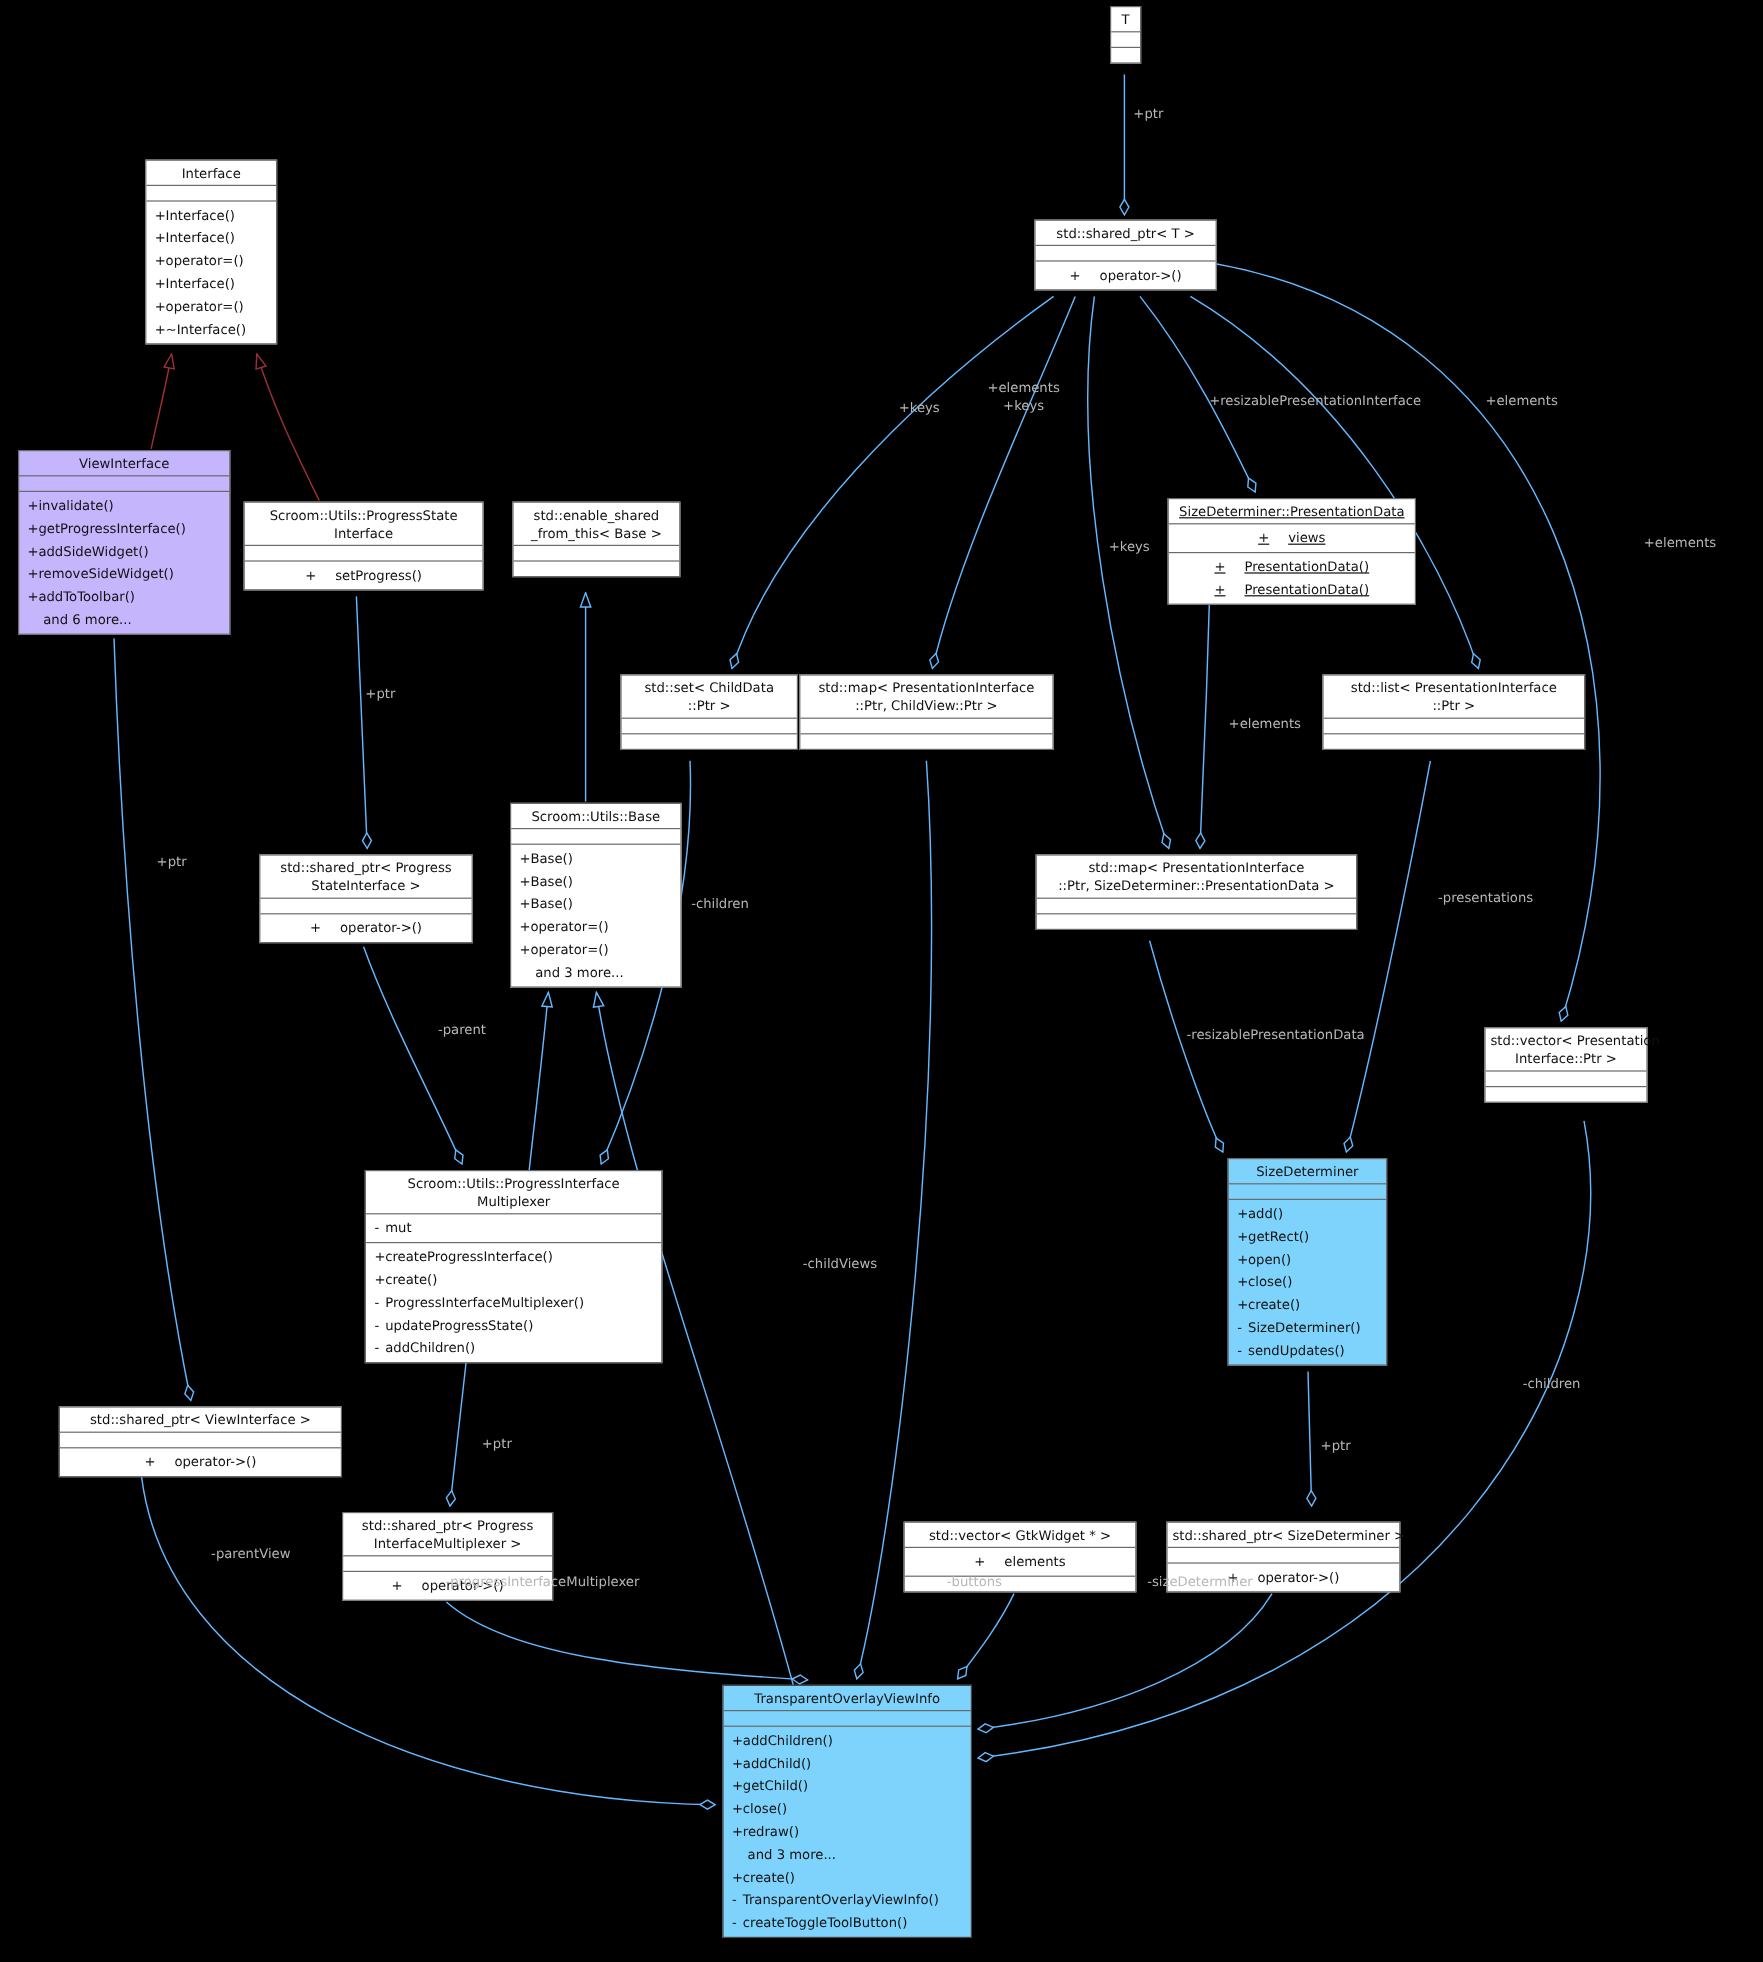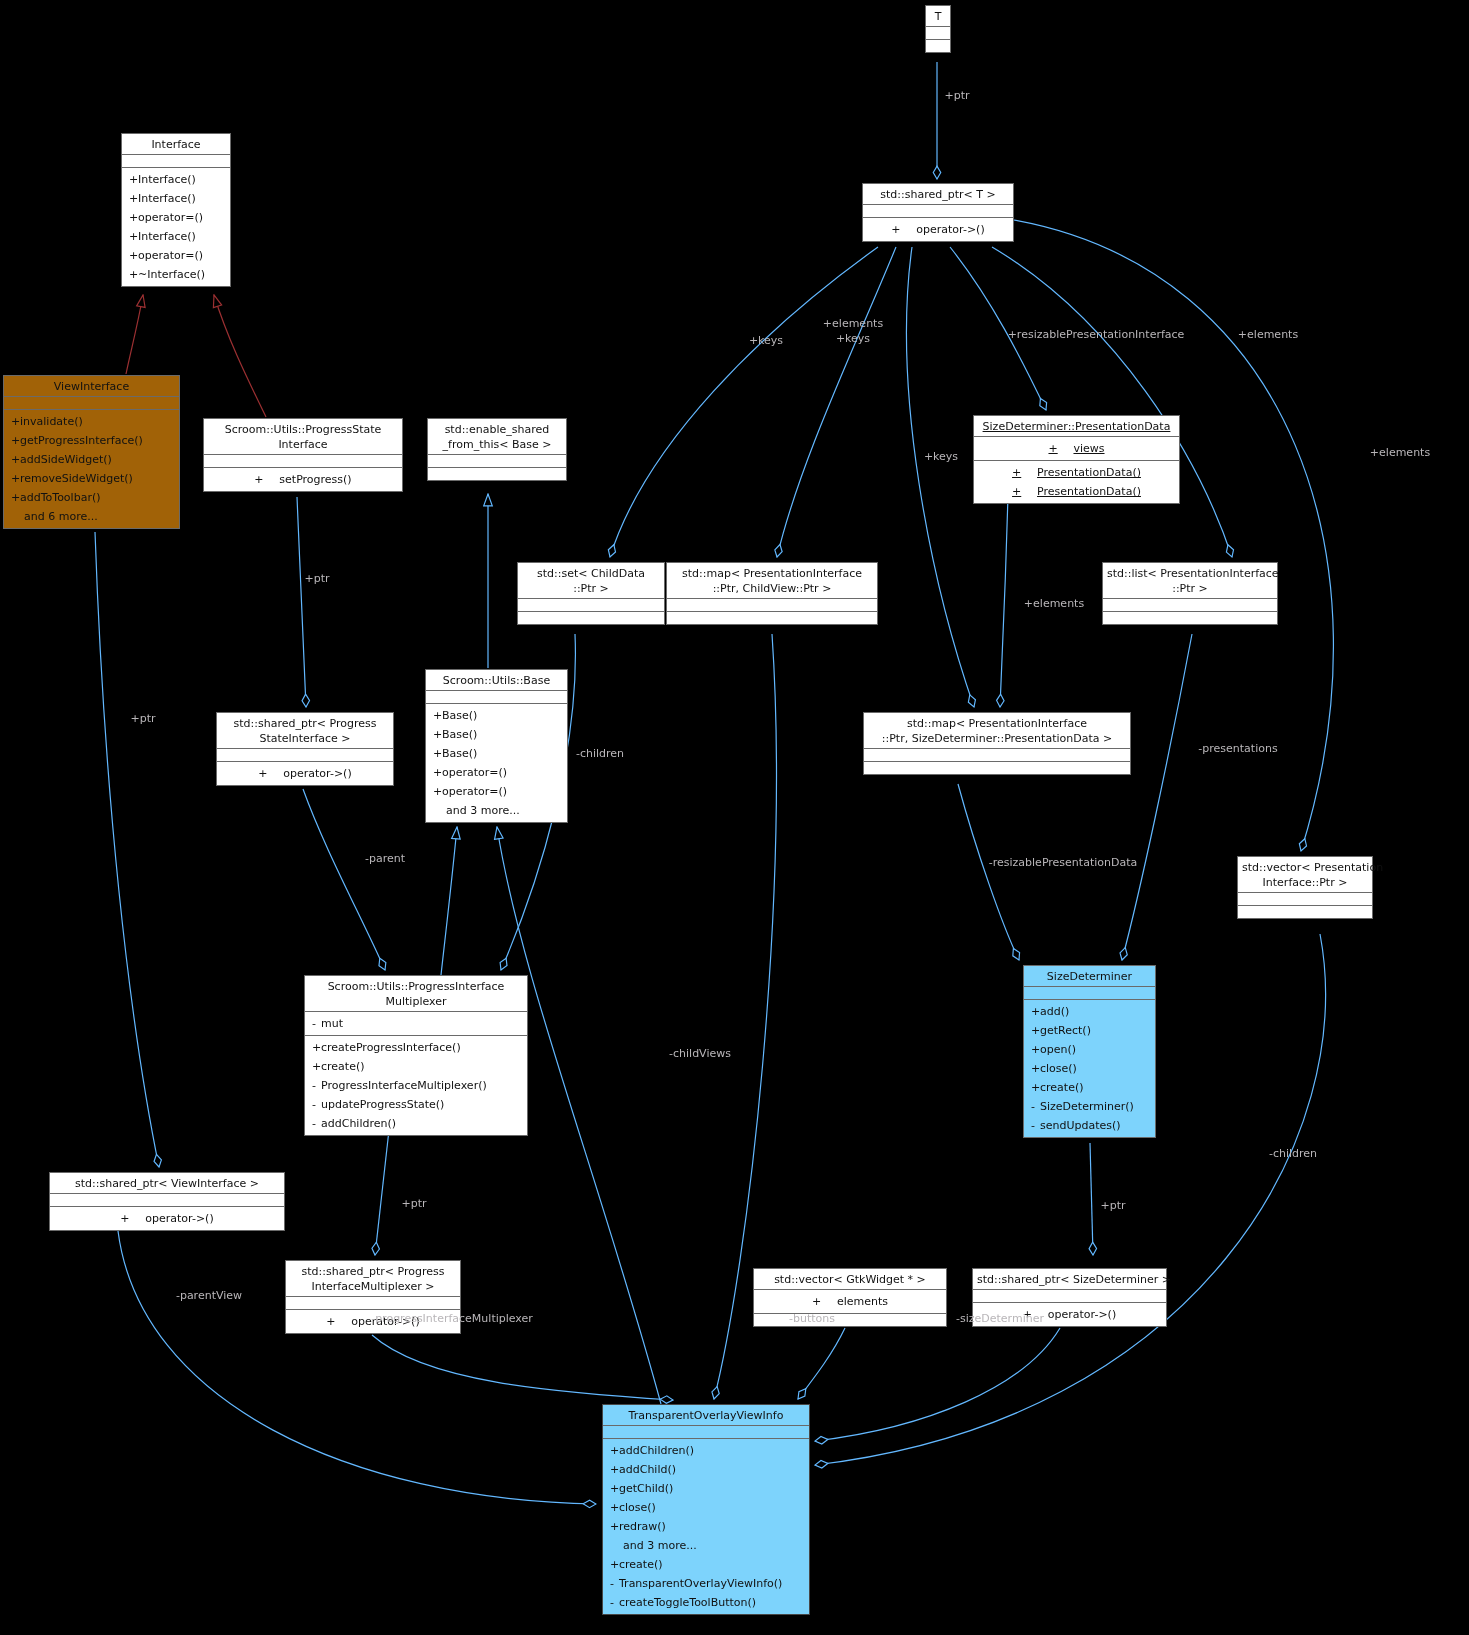--- a/index.html
+++ b/index.html
@@ -93,21 +93,21 @@
         <div class="comp empty-comp"></div>
         <div class="comp">
           <div class="row"><span class="sign">+</span><span>Interface()</span></div>
           <div class="row"><span class="sign">+</span><span>Interface()</span></div>
           <div class="row"><span class="sign">+</span><span>operator=()</span></div>
           <div class="row"><span class="sign">+</span><span>Interface()</span></div>
           <div class="row"><span class="sign">+</span><span>operator=()</span></div>
           <div class="row"><span class="sign">+</span><span>~Interface()</span></div>
         </div>
       </div>
-      <div class="node" style="left: 3px; top: 375px; width: 177px; background: #a16207; border-color: rgb(106, 106, 106); color: rgb(17, 17, 17);">
+      <div class="node" style="left: 15px; top: 375px; width: 177px; background: #c4b5fd; border-color: rgb(106, 106, 106); color: rgb(17, 17, 17);">
         <div class="title-box">
           <div class="title-line">ViewInterface</div>
         </div>
         <div class="comp empty-comp"></div>
         <div class="comp">
           <div class="row"><span class="sign">+</span><span>invalidate()</span></div>
           <div class="row"><span class="sign">+</span><span>getProgressInterface()</span></div>
           <div class="row"><span class="sign">+</span><span>addSideWidget()</span></div>
           <div class="row"><span class="sign">+</span><span>removeSideWidget()</span></div>
           <div class="row"><span class="sign">+</span><span>addToToolbar()</span></div>
@@ -165,21 +165,21 @@
         <div class="comp empty-comp"></div>
       </div>
       <div class="node center" style="left: 666px; top: 562px; width: 212px; background: rgb(255, 255, 255); border-color: rgb(106, 106, 106); color: rgb(17, 17, 17);">
         <div class="title-box">
           <div class="title-line">std::map&lt; PresentationInterface</div>
           <div class="title-line">::Ptr, ChildView::Ptr &gt;</div>
         </div>
         <div class="comp empty-comp"></div>
         <div class="comp empty-comp"></div>
       </div>
-      <div class="node center" style="left: 1102px; top: 562px; width: 176px; background: rgb(255, 255, 255); border-color: rgb(106, 106, 106); color: rgb(17, 17, 17);">
+      <div class="node center" style="left: 1102px; top: 562px; width: 219px; background: rgb(255, 255, 255); border-color: rgb(106, 106, 106); color: rgb(17, 17, 17);">
         <div class="title-box">
           <div class="title-line">std::list&lt; PresentationInterface</div>
           <div class="title-line">::Ptr &gt;</div>
         </div>
         <div class="comp empty-comp"></div>
         <div class="comp empty-comp"></div>
       </div>
       <div class="node" style="left: 425px; top: 669px; width: 143px; background: rgb(255, 255, 255); border-color: rgb(106, 106, 106); color: rgb(17, 17, 17);">
         <div class="title-box">
           <div class="title-line">Scroom::Utils::Base</div>
@@ -216,21 +216,21 @@
         <div class="comp empty-comp"></div>
       </div>
       <div class="node center" style="left: 1237px; top: 856px; width: 136px; background: rgb(255, 255, 255); border-color: rgb(106, 106, 106); color: rgb(17, 17, 17);">
         <div class="title-box">
           <div class="title-line">std::vector&lt; Presentation</div>
           <div class="title-line">Interface::Ptr &gt;</div>
         </div>
         <div class="comp empty-comp"></div>
         <div class="comp empty-comp"></div>
       </div>
-      <div class="node" style="left: 304px; top: 975px; width: 224px; background: rgb(255, 255, 255); border-color: rgb(106, 106, 106); color: rgb(17, 17, 17);">
+      <div class="node" style="left: 304px; top: 975px; width: 248px; background: rgb(255, 255, 255); border-color: rgb(106, 106, 106); color: rgb(17, 17, 17);">
         <div class="title-box">
           <div class="title-line">Scroom::Utils::ProgressInterface</div>
           <div class="title-line">Multiplexer</div>
         </div>
         <div class="comp">
           <div class="row"><span class="sign">-</span><span>mut</span></div>
         </div>
         <div class="comp">
           <div class="row"><span class="sign">+</span><span>createProgressInterface()</span></div>
           <div class="row"><span class="sign">+</span><span>create()</span></div>

